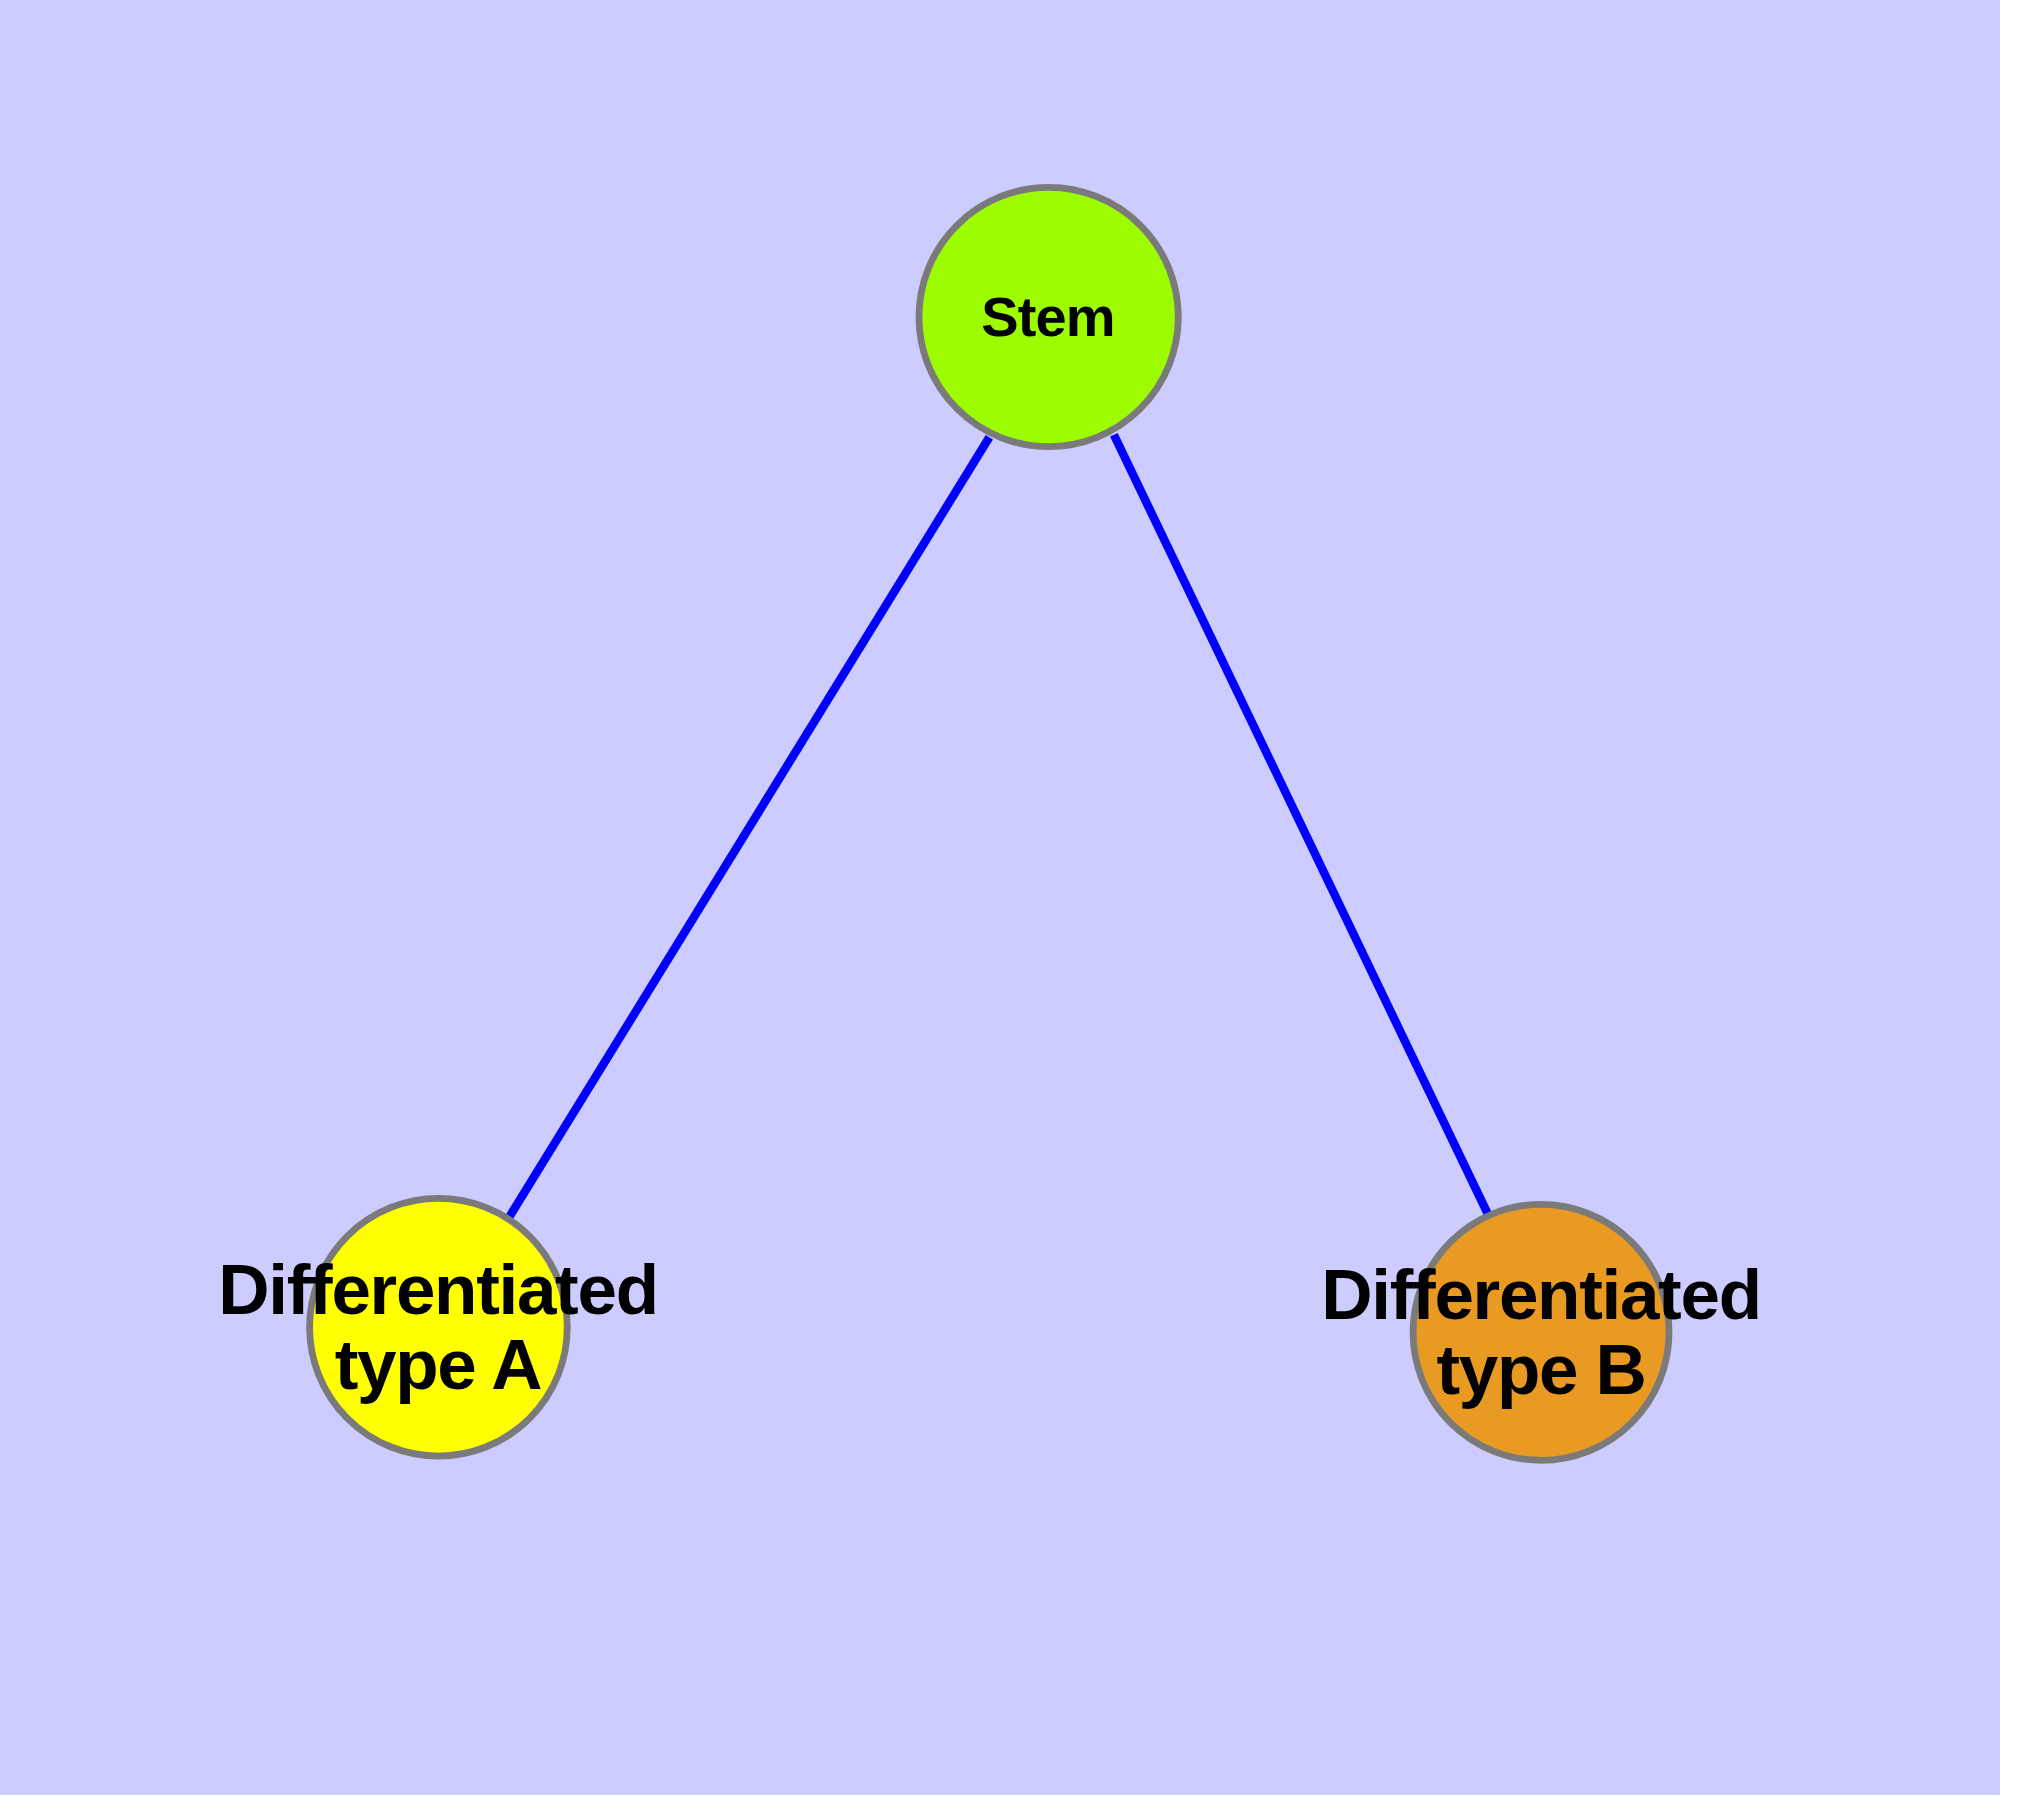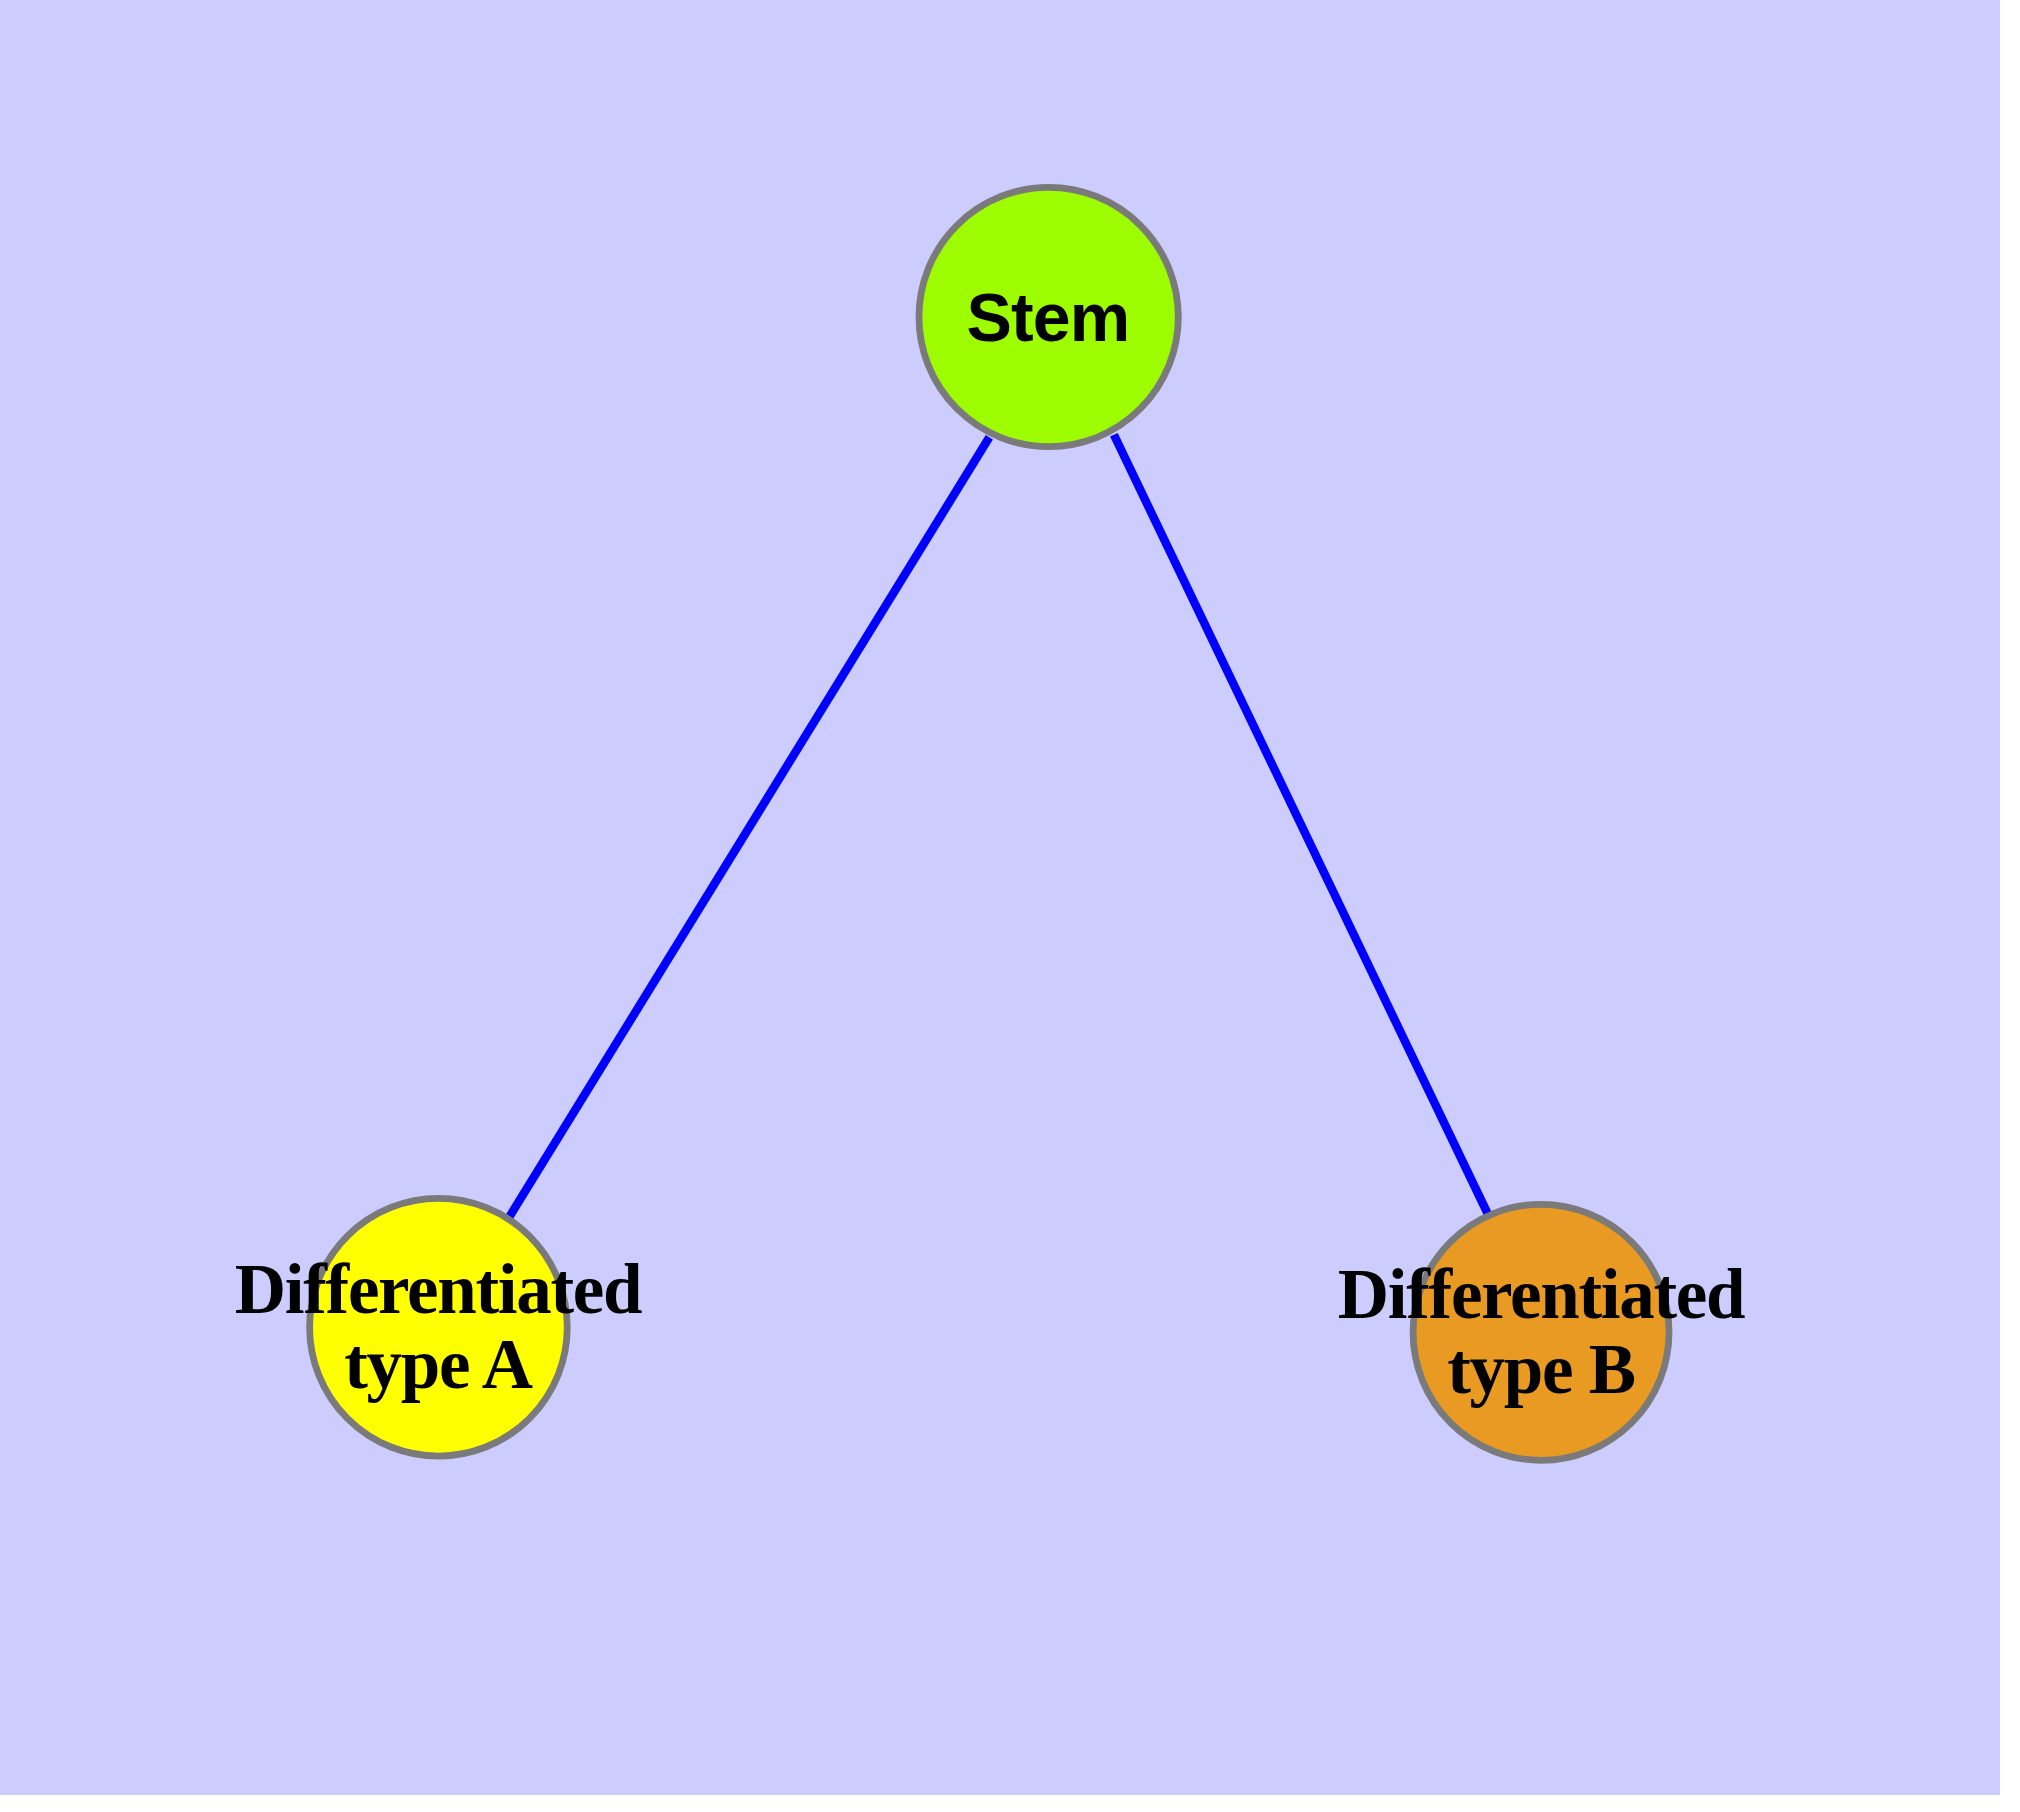--- a/index.html
+++ b/index.html
@@ -51,21 +51,20 @@
     pointer-events: none;
     transform: translate(-50%, -50%);
   }
   #label-stem {
     font-size: 78px;
     letter-spacing: -0.8px;
   }
   #label-type-a, #label-type-b {
     font-size: 71px;
     letter-spacing: -1.3px;
-    font-family: Liberation Serif, serif;
   }
 </style>
 </head>
 <body>
 
 <div id="stage" style="width: 2021px; height: 1812px; background: rgb(255, 255, 255);">
 
   <div id="canvas-bg" style="background: rgb(204, 204, 255);"></div>
 
   <svg id="graph-svg" viewBox="0 0 2384 2138">
@@ -73,21 +72,21 @@
       <line class="edge-line" x1="1167" y1="516" x2="600" y2="1437" stroke="#0000ff" stroke-width="10"></line>
       <line class="edge-line" x1="1314" y1="513" x2="1756" y2="1434" stroke="#0000ff" stroke-width="10"></line>
     </g>
     <g>
       <circle class="node-circle" cx="1237" cy="374" r="153" fill="#9efc00" stroke="#7a7a7a" stroke-width="8"></circle>
       <circle class="node-circle" cx="517" cy="1566" r="152" fill="#ffff00" stroke="#7a7a7a" stroke-width="8"></circle>
       <circle class="node-circle" cx="1818" cy="1572" r="151" fill="#e89a22" stroke="#7a7a7a" stroke-width="8"></circle>
     </g>
   </svg>
 
-  <div class="node-label" id="label-stem" style="left: 1048px; top: 317px; font-size: 68px; color: rgb(0, 0, 0);">Stem</div>
+  <div class="node-label" id="label-stem" style="left: 1048px; top: 317px; font-size: 56px; color: rgb(0, 0, 0);">Stem</div>
 
   <div class="node-label" id="label-type-a" style="left: 438px; top: 1327px; font-size: 71px; color: rgb(0, 0, 0);">Differentiated
 type A</div>
 
   <div class="node-label" id="label-type-b" style="left: 1541px; top: 1332px; font-size: 71px; color: rgb(0, 0, 0);">Differentiated
 type B</div>
 
 </div>
 
 

